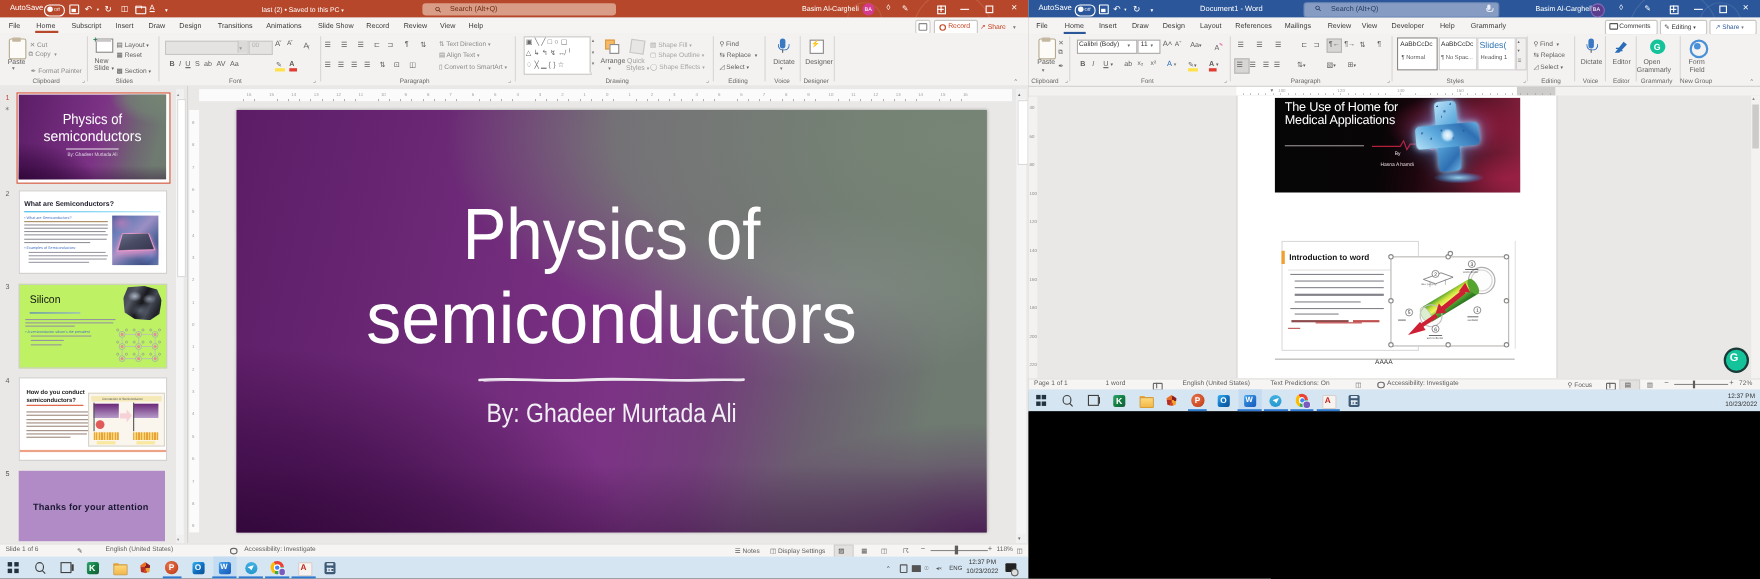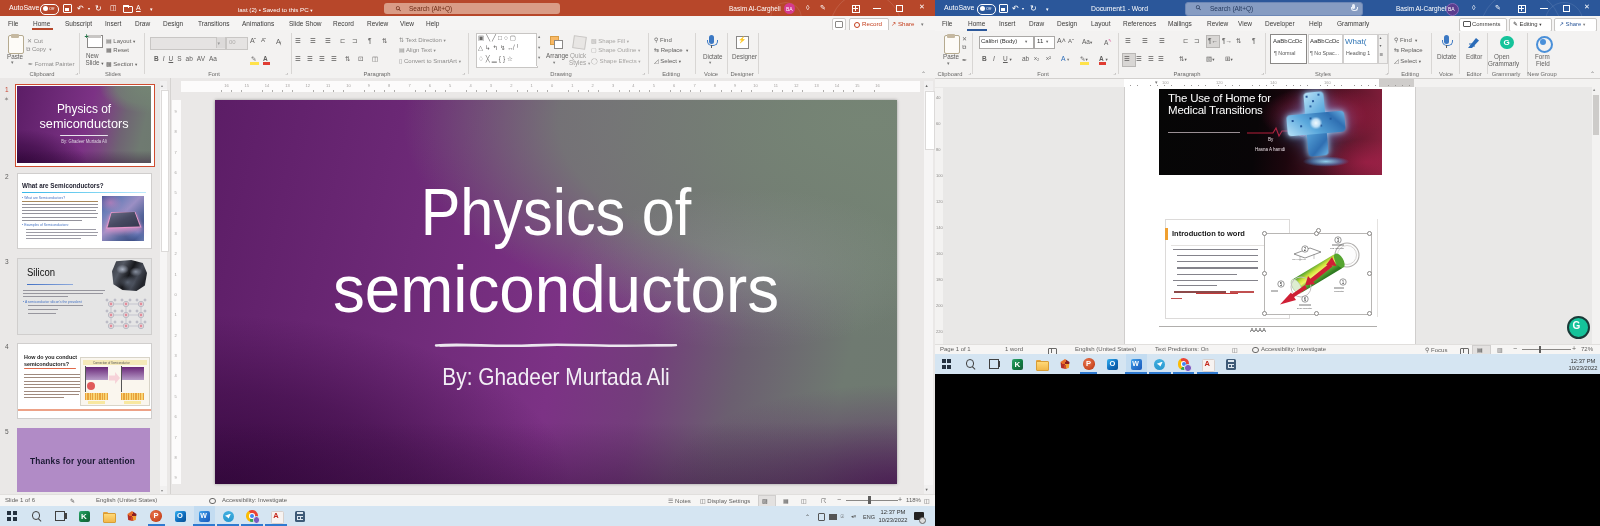--- a/index.html
+++ b/index.html
@@ -266,21 +266,21 @@
   background:
   radial-gradient(40% 30% at 20% 15%, rgba(226,130,190,.55) 0%, rgba(226,130,190,0) 70%),
   radial-gradient(55% 45% at 50% 58%, #9a86c0 0%, rgba(154,134,192,0) 72%),
   radial-gradient(45% 35% at 85% 80%, rgba(120,150,220,.6) 0%, rgba(120,150,220,0) 70%),
   linear-gradient(135deg,#46599a 0%,#6a7eb8 22%,#9b8fc4 45%,#54659a 68%,#3a4b80 88%,#6a7aae 100%)">
   <div class="a" style="left:7px;top:12px;width:27px;height:19px;background:linear-gradient(150deg,#6a6d88,#474a62 55%,#363950);border:1px solid #e898cc;transform:perspective(38px) rotateX(42deg) rotate(-2deg);box-shadow:0 2.5px 4px rgba(242,150,205,.65)"></div>
  </div>
 </div>
 
 <div class="tx" style="left:5px;top:258px;font-size:6.5px;color:#5f5e5d">3</div>
-<div class="a" style="left:17px;top:258px;width:133px;height:75px;background:#e5e5e5;border:1px solid #d0cecd">
+<div class="a" style="left:17px;top:258px;width:133px;height:75px;background:#bef264;border:1px solid #d0cecd">
  <div class="tx" style="left:9px;top:8px;font-size:10px;color:#111;transform:scaleX(.95);transform-origin:left">Silicon</div>
  <div class="a" style="left:9px;top:24.5px;width:46px;height:1.8px;background:linear-gradient(to right,#4472c4,#8faadc)"></div>
 <div class="a" style="left:5px;top:30.5px;width:82px;height:1px;background:#97969e"></div>
 <div class="a" style="left:5px;top:33.5px;width:80px;height:1px;background:#97969e"></div>
 <div class="a" style="left:5px;top:36.5px;width:45px;height:1px;background:#97969e"></div>
 <div class="tx" style="left:5px;top:40.5px;font-size:3.3px;color:#4472c4">• A semiconductor silicon's the prevalent</div>
 <div class="a" style="left:10px;top:46.0px;width:55px;height:1px;background:#97969e"></div>
 <div class="a" style="left:10px;top:50.2px;width:30px;height:1px;background:#97969e"></div>
 <div class="a" style="left:10px;top:54.4px;width:28px;height:1px;background:#97969e"></div>
 
@@ -577,21 +577,21 @@
 <div class="tx" style="left:1260px;top:70.5px;font-size:5.5px;color:#8a8886;transform:rotate(270deg)">⌞</div>
 <div class="a" style="left:1265px;top:33px;width:1px;height:41px;background:#d8d6d4"></div>
 
 <div class="a" style="left:1270px;top:34px;width:35px;height:28px;background:#fff;border:1.4px solid #8a8886"></div>
 <div class="tx" style="left:1273px;top:38px;font-size:6px;color:#333">AaBbCcDc</div>
 <div class="tx" style="left:1274px;top:50px;font-size:5.3px;color:#555">¶ Normal</div>
 <div class="a" style="left:1308px;top:34px;width:33px;height:28px;background:#fff;border:1px solid #d0cecd"></div>
 <div class="tx" style="left:1310px;top:38px;font-size:6px;color:#333">AaBbCcDc</div>
 <div class="tx" style="left:1310px;top:50px;font-size:5.3px;color:#555">¶ No Spac...</div>
 <div class="a" style="left:1343px;top:34px;width:33px;height:28px;background:#fff;border:1px solid #d0cecd"></div>
-<div class="tx" style="left:1345px;top:37px;font-size:8px;color:#2e74b5">What(</div>
+<div class="tx" style="left:1345px;top:37px;font-size:8px;color:#2e74b5">Slides(</div>
 <div class="tx" style="left:1346px;top:50px;font-size:5.3px;color:#555">Heading 1</div>
 <div class="a" style="left:1378px;top:34px;width:8px;height:28px;background:#f0efee;border:1px solid #d0cecd"></div>
 <div class="tx" style="left:1379.5px;top:35px;font-size:4px;color:#666">▴</div>
 <div class="tx" style="left:1379.5px;top:43px;font-size:4px;color:#666">▾</div>
 <div class="tx" style="left:1379.5px;top:52px;font-size:4px;color:#666">☰</div>
 <div class="tx" style="left:1323px;top:70.5px;font-size:5.8px;color:#696867;transform:translateX(-50%);">Styles</div>
 <div class="tx" style="left:1384px;top:70.5px;font-size:5.5px;color:#8a8886;transform:rotate(270deg)">⌞</div>
 <div class="a" style="left:1388px;top:33px;width:1px;height:41px;background:#d8d6d4"></div>
 <div class="tx" style="left:1394px;top:35.5px;font-size:6px;color:#5f5e5d;">⚲ Find &nbsp;<span style="font-size:4.5px">▾</span></div>
 <div class="tx" style="left:1394px;top:46px;font-size:6px;color:#5f5e5d;">⇆ Replace</div>
@@ -655,21 +655,21 @@
 
 <div class="a" style="left:1592px;top:87px;width:8px;height:257px;background:#f3f2f1"></div>
 <div class="a" style="left:1593px;top:95px;width:6px;height:40px;background:#cdcbc9"></div>
 <div class="tx" style="left:1593px;top:87px;font-size:4.5px;color:#888">▴</div>
 
 <div class="a" style="left:1159px;top:89px;width:223px;height:86px;overflow:hidden;background:
  radial-gradient(38% 45% at 74% 30%, rgba(215,45,100,.55) 0%, rgba(160,25,65,.30) 50%, rgba(120,10,40,0) 75%),
  radial-gradient(30% 35% at 93% 85%, rgba(190,35,85,.45) 0%, rgba(120,10,40,0) 75%),
  linear-gradient(97deg,#060606 0%,#080507 44%,#1c060d 58%,#44101f 74%,#6b1830 88%,#87203e 100%)">
  <div class="tx" style="left:9px;top:2.5px;font-size:11.5px;color:#fff;letter-spacing:-.2px">The Use of Home for</div>
- <div class="tx" style="left:9px;top:15px;font-size:11.5px;color:#fff;letter-spacing:-.2px">Medical Transitions</div>
+ <div class="tx" style="left:9px;top:15px;font-size:11.5px;color:#fff;letter-spacing:-.2px">Medical Applications</div>
  <div class="a" style="left:9px;top:42.5px;width:72px;height:1px;background:#9a8f94"></div>
  <div class="tx" style="left:109px;top:48px;font-size:4.5px;color:#e8dce2">By</div>
  <div class="tx" style="left:96px;top:58px;font-size:4.5px;color:#e8dce2">Hasna A hamdi</div>
  <svg class="a" style="left:88px;top:36px" width="72" height="14" viewBox="0 0 72 14">
   <path d="M0,8 h26 l3,-5 l3,8 l3,-5 h12" stroke="#b51f3a" stroke-width="1.1" fill="none"></path>
   <circle cx="55" cy="7" r="4" fill="none" stroke="#c92747" stroke-width="1.2"></circle>
   <circle cx="55" cy="7" r="1.4" fill="#c92747"></circle>
  </svg>
  <div class="a" style="left:128px;top:3px;width:58px;height:64px;transform:rotate(-5deg);
    filter:drop-shadow(0 0 3px rgba(160,220,255,.95)) drop-shadow(0 0 8px rgba(90,170,255,.55))">

